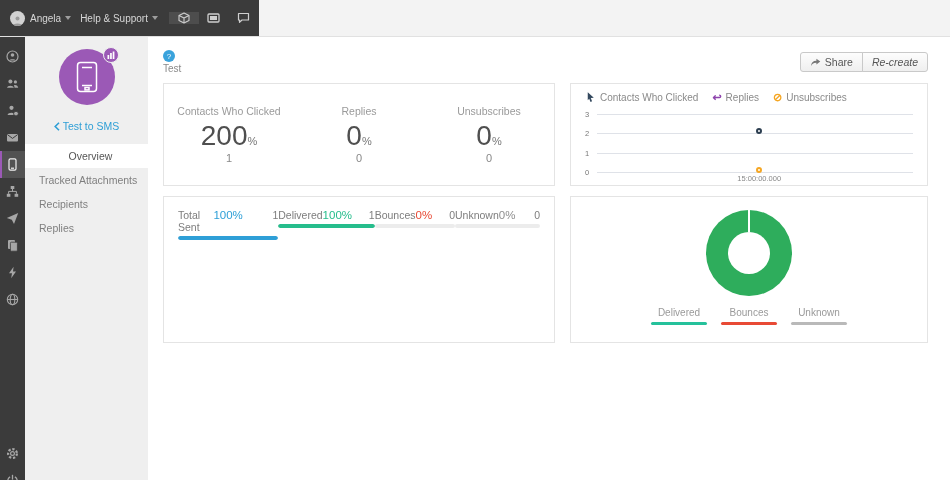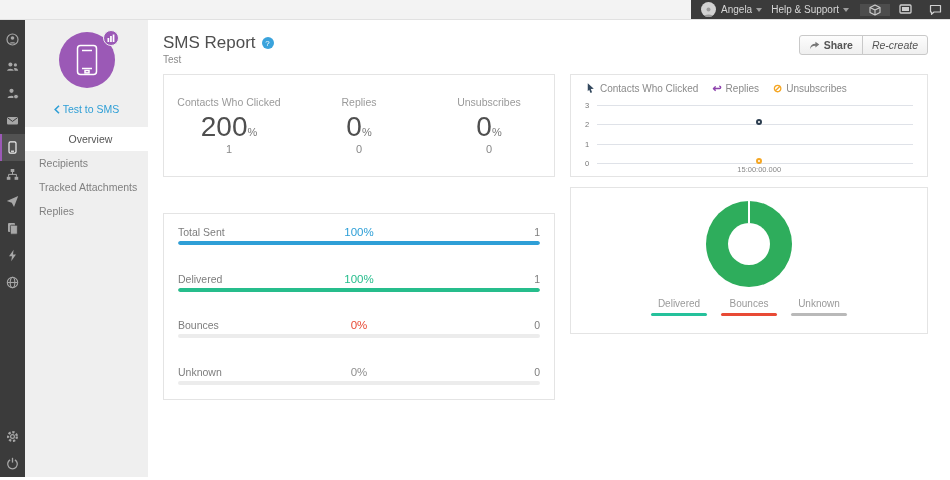--- a/index.html
+++ b/index.html
@@ -3,22 +3,22 @@
 <meta charset="utf-8">
 <style>
   * { box-sizing: border-box; }
   html,body { margin:0; padding:0; }
   body {
     width:950px; height:480px; overflow:hidden;
     font-family:"Liberation Sans", sans-serif;
     background:#fff; color:#555;
   }
   
-  .topbar { height:20px; background:#f3f3f3; border-bottom:1px solid #e1e1e1;
-    display:flex; justify-content:flex-end; align-items:stretch; }
+  .topbar { height:37px; background:#f3f3f3; border-bottom:1px solid #e1e1e1;
+    display:flex; align-items:stretch; }
   .topbar-dark { background:#3b3b3b; display:flex; align-items:center; padding-left:10px; }
   .avatar { width:15px; height:15px; border-radius:50%; background:#d2d2d2; overflow:hidden;
     display:flex; align-items:flex-end; justify-content:center; margin-right:5px; }
   .tb-item { display:flex; align-items:center; color:#d6d6d6; font-size:10px; padding:0 9px 0 0; cursor:pointer; }
   .caret { width:0; height:0; border-left:3px solid transparent; border-right:3px solid transparent;
     border-top:4px solid #9d9d9d; margin-left:4px; }
   .tb-sep { width:2px; background:#35bd7d; }
   .tb-icon-btn { width:30px; display:flex; align-items:center; justify-content:center; cursor:pointer; }
   .tb-icon-btn.hl { background:#4d4d4d; }
   
@@ -43,21 +43,21 @@
   .main-header { display:flex; justify-content:space-between; align-items:flex-start; margin-top:13px; }
   .title-row { display:flex; align-items:center; gap:6px; }
   .page-title { font-size:17px; font-weight:400; color:#4f4f4f; margin:0; }
   .help-badge { width:12px; height:12px; border-radius:50%; background:#3aa3dc; color:#fff;
     font-size:8px; display:flex; align-items:center; justify-content:center; cursor:pointer; }
   .help-badge::after { content:"?"; }
   .subtitle { font-size:10px; color:#8a8a8a; margin-top:1px; }
   .btn-group { display:flex; margin-top:2px; }
   .btn { font-size:10.5px; color:#555; background:linear-gradient(#fdfdfd,#efefef);
     border:1px solid #c9c9c9; padding:3px 9px; cursor:pointer; display:flex; align-items:center; gap:4px; }
-  .btn:first-child { border-radius:3px 0 0 3px;font-weight:bold; }
+  .btn:first-child { border-radius:3px 0 0 3px; }
   .btn:last-child { border-radius:0 3px 3px 0; margin-left:-1px;font-style:italic; }
   
   .grid { display:grid; grid-template-columns:392px 358px; gap:10px 15px; margin-top:9px; }
   .panel { background:#fff; border:1px solid #e4e4e4; }
   
   .panel.stats { height:103px; display:flex; align-items:center; }
   .stat { flex:1; text-align:center; }
   .stat-label { font-size:10.5px; color:#9a9a9a; margin-bottom:5px; }
   .stat-value { font-size:28px; color:#4f4f4f; line-height:1; }
   .stat-unit { font-size:11px; color:#777; }
@@ -67,21 +67,21 @@
   .legend { display:flex; align-items:center; gap:14px; font-size:10px; color:#8a8a8a; }
   .lg-item { display:flex; align-items:center; gap:4px; cursor:pointer; }
   .lg-glyph { font-size:11px; font-weight:bold; line-height:1; }
   .chart-area { position:relative; height:58px; margin:11px 4px 0 12px; }
   .gridline { position:absolute; left:0; right:0; height:1px; background:#dfe2e8; }
   .gridline .tick { position:absolute; left:-12px; top:-4px; font-size:7.5px; color:#777; }
   .pt { position:absolute; width:6px; height:6px; border:2px solid #333; border-radius:50%;
     background:#fff; left:calc(52% - 5px); z-index:2; cursor:pointer; }
   .x-label { position:absolute; top:calc(100% + 2px); left:calc(52% - 24px); font-size:7.5px; color:#888; }
   
-  .panel.bars { height:187px; padding:12px 14px 14px; display:flex; flex-direction:column; justify-content:space-between;margin-top:26px; }
+  .panel.bars { height:147px; padding:12px 14px 14px; display:flex; justify-content:space-between; }
   .bar-top { display:grid; grid-template-columns:1fr auto 1fr; align-items:baseline; margin-bottom:3px; }
   .bar-label { font-size:10.5px; color:#7d7d7d; }
   .bar-pct { font-size:11.5px; }
   .bar-count { font-size:10.5px; color:#7d7d7d; text-align:right; }
   .bar-track { height:4px; background:#ececec; border-radius:2px; overflow:hidden; }
   .bar-fill { height:100%; border-radius:2px; }
   
   .panel.donut-panel { height:147px; position:relative; }
   .donut { position:relative; width:86px; height:86px; border-radius:50%; margin:13px auto 0; }
   .donut-hole { position:absolute; inset:22px; border-radius:50%; background:#fff; }
@@ -262,30 +262,29 @@
           </svg>
       </div>
     </div>
     <div class="back-link">
       <svg width="6" height="9" viewBox="0 0 6 9">
           <path d="M5 0.8 L1.2 4.5 L5 8.2" fill="none" stroke="#2f9fd6" stroke-width="1.6"></path>
         </svg>
       <span>Test to SMS</span>
     </div>
     <div class="menu-item active">Overview</div>
+    <div class="menu-item">Tracked Attachments</div>
     <div class="menu-item">Recipients</div>
-    <div class="menu-item">Tracked Attachments</div>
     <div class="menu-item">Replies</div>
   </div>
 
   <div class="main">
     <div class="main-header">
       <div>
         <div class="title-row">
-          <h1 class="page-title">SMS Report</h1>
           <span class="help-badge"></span>
         </div>
         <div class="subtitle">Test</div>
       </div>
       <div class="btn-group">
         <button class="btn">
           <svg width="11" height="9" viewBox="0 0 12 10">
               <path d="M7 0.8 L11.3 4 L7 7.2 V5.2 C3.4 5.2 2 6.6 0.9 9.2 C1.1 5.2 3.2 3 7 3 Z" fill="#777"></path>
             </svg>
           <span>Share</span>

